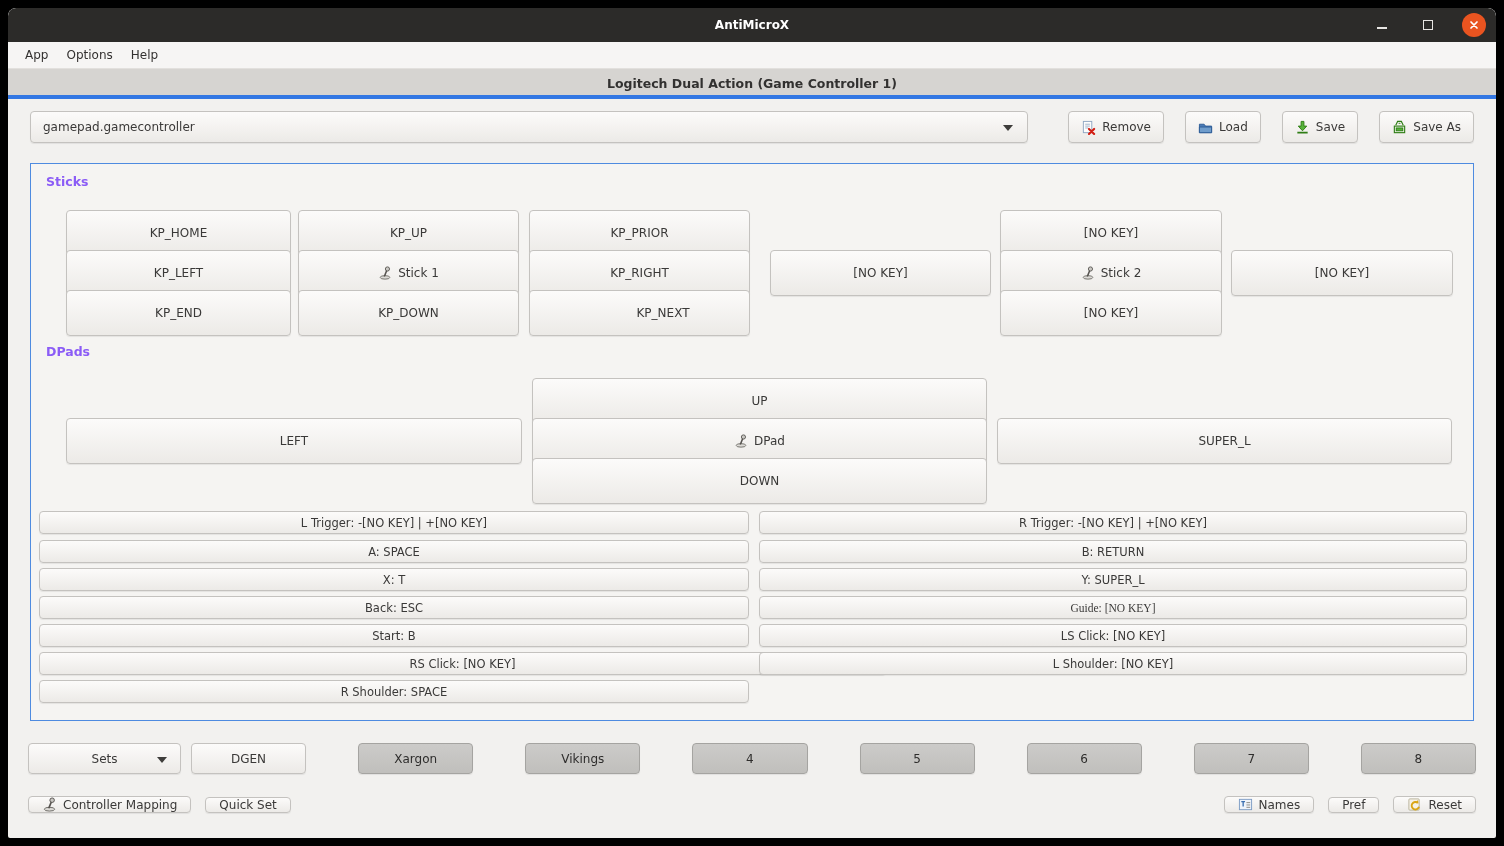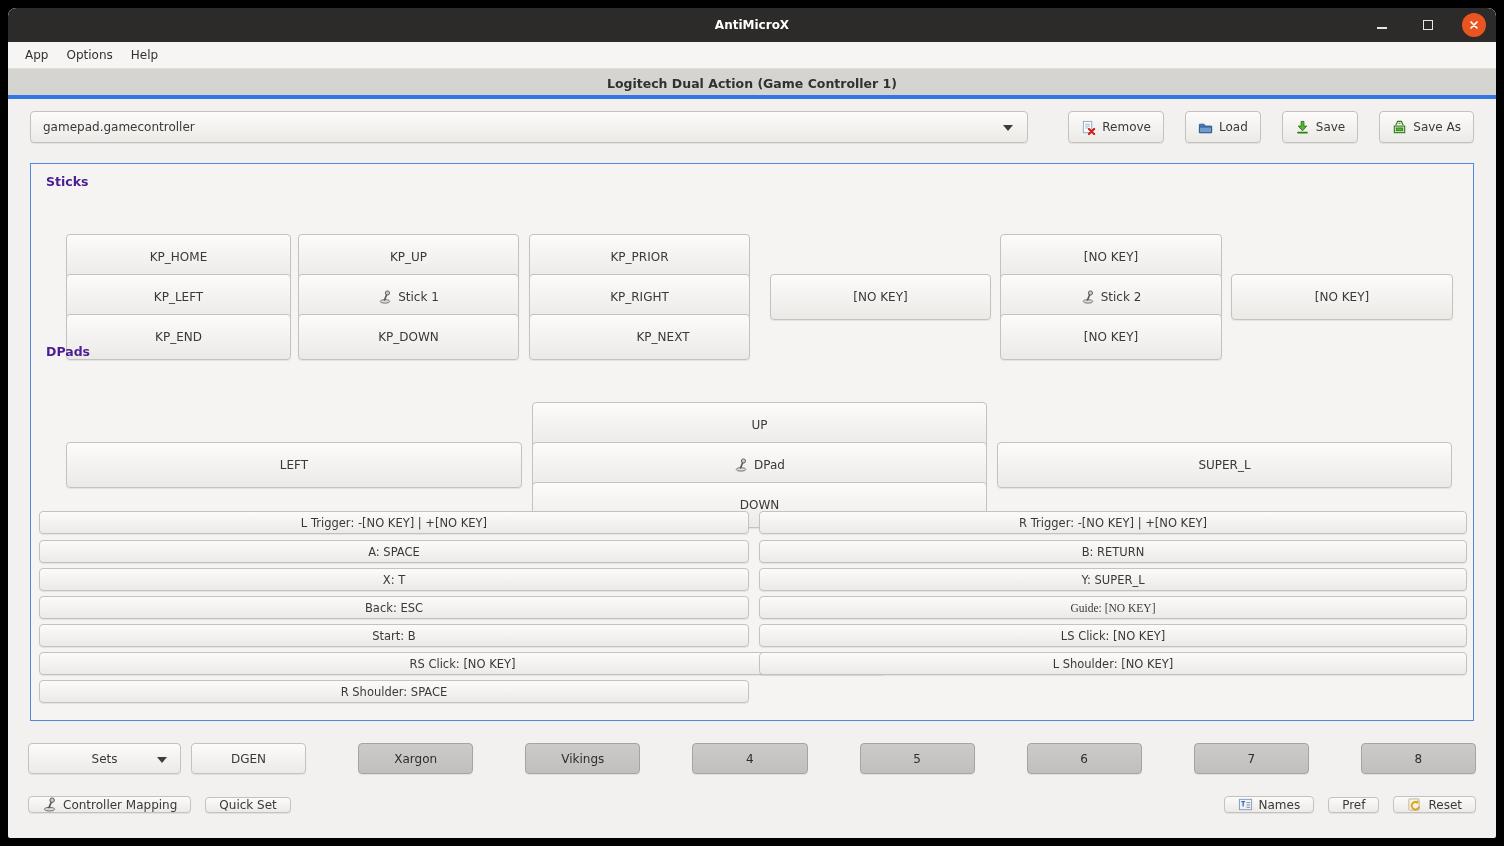--- a/index.html
+++ b/index.html
@@ -41,22 +41,22 @@
   }
   
   #profile-row { display:flex; margin:12px 22px 0 22px; height:32px; }
   #profile-combo { flex:1; position:relative; justify-content:flex-start; padding:0 30px 0 12px; margin-right:40px; }
   .combo-arrow { position:absolute; right:14px; top:13px; width:0; height:0;
     border-left:5px solid transparent; border-right:5px solid transparent; border-top:6px solid #3e3d3b; }
   #profile-actions { display:flex; gap:21px; }
   #profile-actions .btn { padding:0 12px; }
   
   #panel { position:relative; margin:20px 22px 0 22px; height:558px; border:1px solid #4e8be0; background:#f5f4f2; }
-  .section-label { position:absolute; font-weight:bold; font-size:12.5px; color:#4c1d95; }
-  .map-btn { position:absolute; height:46px;margin-top:24px; }
+  .section-label { position:absolute; font-weight:bold; font-size:12.5px; color:#8b5cf6; }
+  .map-btn { position:absolute; height:46px; }
   .row-btn { position:absolute; height:23px; font-size:11.5px; border-radius:4px; }
   
   #sets-bar { display:flex; gap:10px; margin:22px 20px 0 20px; height:31px; }
   #sets-btn { width:153px; position:relative; flex:none; }
   .sets-arrow { position:absolute; right:13px; top:13px; width:0; height:0;
     border-left:5px solid transparent; border-right:5px solid transparent; border-top:6px solid #3e3d3b; }
   .set-tab { flex:1; }
   
   #bottom-bar { display:flex; gap:14px; margin:15px 20px 0 20px; height:31px;align-items:center; }
   #bottom-bar .btn { padding:0 13px; }

